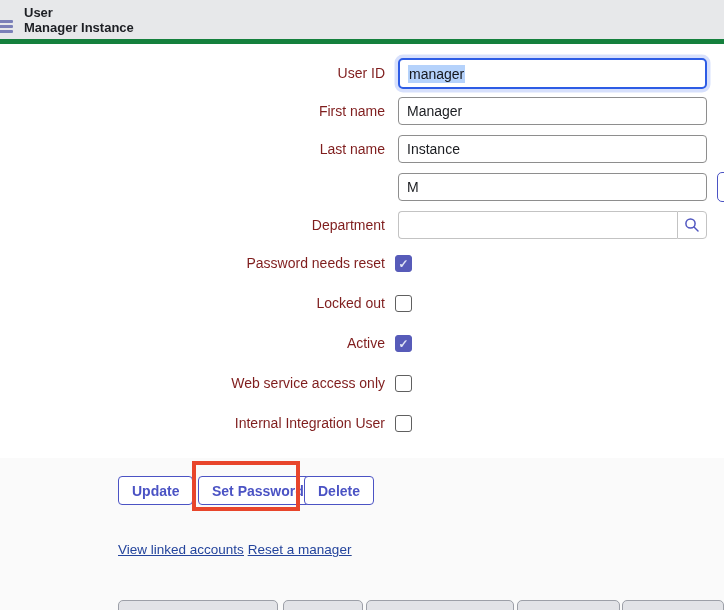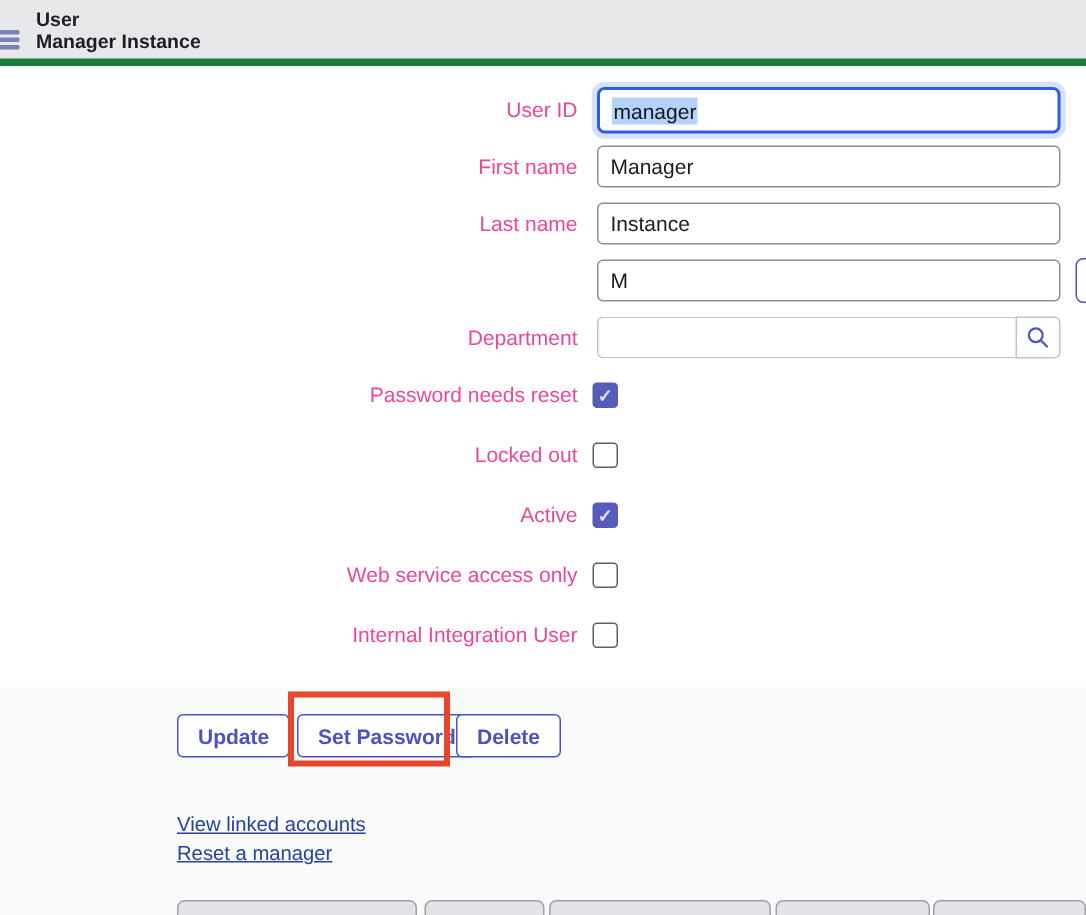--- a/index.html
+++ b/index.html
@@ -19,21 +19,21 @@
   .hamburger { position: absolute; left: -6px; top: 20px; width: 19px; }
   .hamburger .bar { height: 2.6px; background: #7b80b8; margin-bottom: 2.6px; border-radius: 1px; }
   .hdr-title {
     position: absolute; left: 24px; top: 5px;
     font-size: 13px; font-weight: bold; line-height: 15px; color: #1c1e23;
   }
 
   
   .flabel {
     position: absolute; left: 0; width: 385px; text-align: right;
-    font-size: 14px; color: #ec4899; line-height: 28px; white-space: nowrap;
+    font-size: 14px; color: #7f1d1d; line-height: 28px; white-space: nowrap;
   }
   .cblabel { line-height: 17px; }
   .tinput {
     position: absolute; left: 398px; width: 309px; height: 28px;
     border: 1px solid #8e8e8e; border-radius: 4px; background: #fff;
     font-family: "Liberation Sans", sans-serif; font-size: 14px; color: #1b1d21;
     padding: 0 8px; outline: none;
   }
   .focus-input {
     position: absolute; left: 398px; top: 58px; width: 309px; height: 31px;
@@ -81,21 +81,21 @@
     font-size: 14px; font-weight: bold; padding: 0 13px; cursor: pointer;
   }
   .btn-update { left: 118px; }
   .btn-setpw  { left: 198px; }
   .btn-delete { left: 304px; }
   .red-box {
     position: absolute; left: 192px; top: 3px; width: 108px; height: 50px;
     border: 4px solid #e8452b; pointer-events: none;
   }
   .rl-title { position: absolute; left: 118px; top: 56px; font-size: 18px; color: #1b1d22; }
-  .rl-links { position: absolute; left: 118px; top: 84px; display: flex; flex-direction: column; gap: 4px; }
+  .rl-links { position: absolute; left: 118px; top: 84px; display: flex; flex-direction: row; gap: 4px; text-decoration: underline; }
   .rl-links a { font-size: 13.5px; color: #24449c; text-decoration: underline; }
 
   .tabs { position: absolute; left: 0; top: 142px; width: 724px; height: 10px; }
   .tab {
     position: absolute; top: 0; height: 16px;
     background: #e2e3e7; border: 1px solid #9da0a8; border-radius: 5px 5px 0 0;
   }
 </style>
 </head>
 <body>

